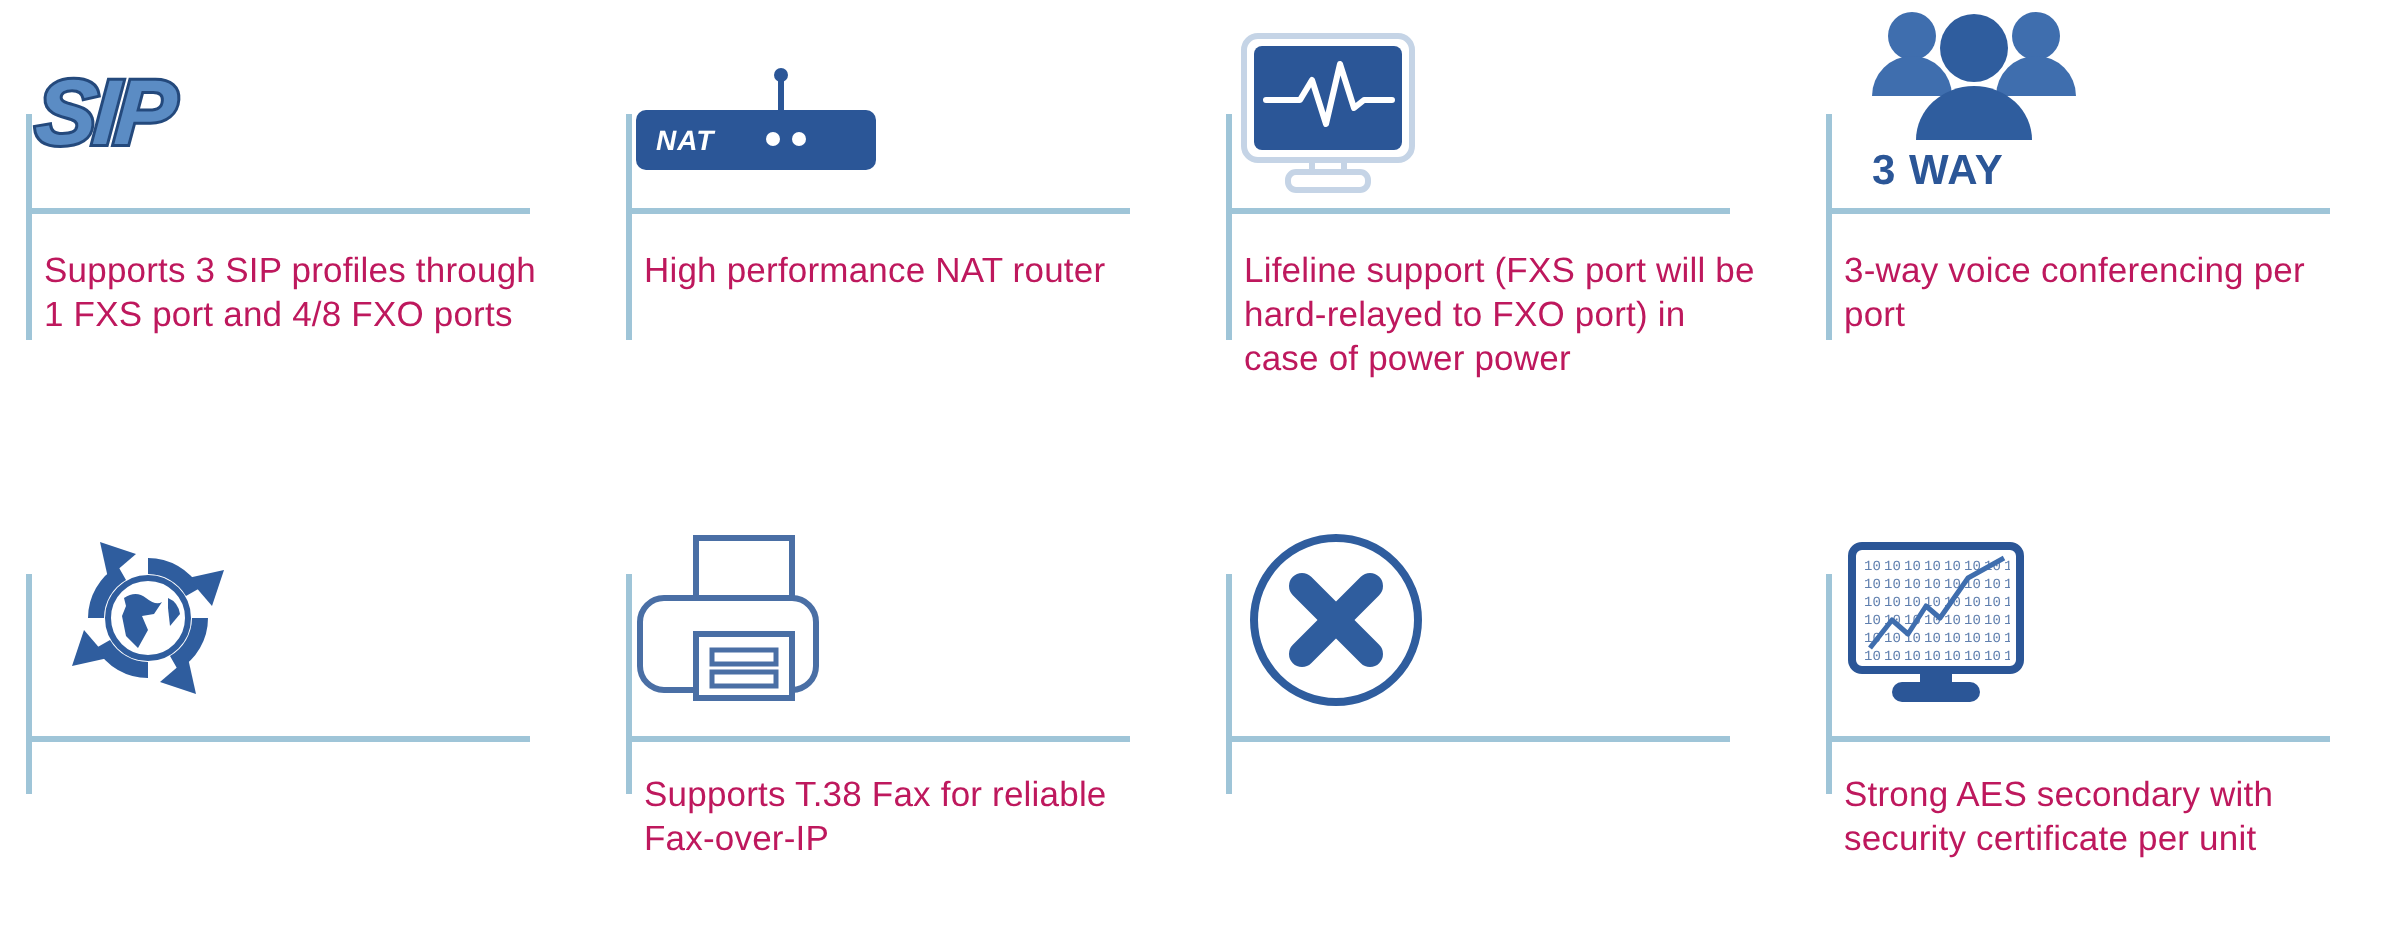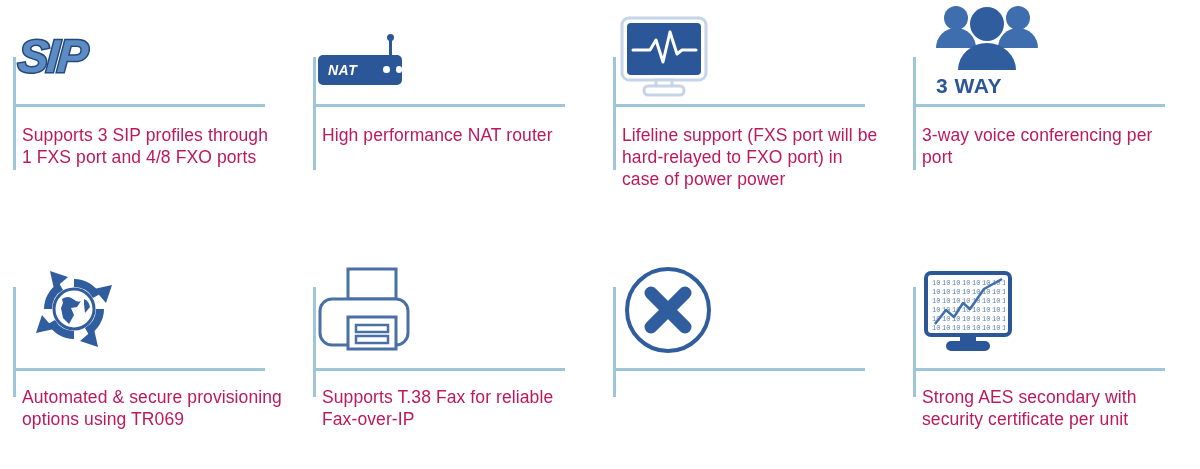--- a/index.html
+++ b/index.html
@@ -76,21 +76,21 @@
     color: #5b8cc4;
     -webkit-text-stroke: 3px #24497c;
     paint-order: stroke fill;
     line-height: 1;
     margin-top: 6px;
     transform: skewX(-4deg);
   }
   
   .nat-box {
     position: relative;
-    width: 84px;
+    width: 120px;
     height: 30px;
     background: #2b5697;
     border-radius: 5px;
     margin-top: 34px;
     display: flex;
     align-items: center;
   }
   .nat-text {
     color: #ffffff;
     font-size: 14px;
@@ -207,21 +207,20 @@
           <polygon points="74,88 56,82 70,70"></polygon>
           <polygon points="12,74 18,56 30,70"></polygon>
         </g>
         <circle cx="50" cy="50" r="20" fill="none" stroke="#2f5d9e" stroke-width="3"></circle>
         <path d="M38 40 q6 -4 11 0 t8 2 l-4 6 -6 1 3 7 -5 9 -6 -6 -2 -10 2 -5 z" fill="#2f5d9e"></path>
         <path d="M60 40 q5 2 6 8 l-5 6 -1 -9 z" fill="#2f5d9e"></path>
       </svg>
     </div>
     <div class="rule-v"></div>
     <div class="rule-h"></div>
-    <div class="caption">Automated &amp; secure provisioning options using TR069</div>
   </div>
 
   <div class="cell r2">
     <div class="icon-wrap">
       <svg width="92" height="90" viewBox="0 0 92 90" style="margin-top:2px">
         <rect x="30" y="4" width="48" height="30" fill="#ffffff" stroke="#4a6fa5" stroke-width="3"></rect>
         <path d="M14 34 h64 a12 12 0 0 1 12 12 v22 a12 12 0 0 1 -12 12 h-64 a12 12 0 0 1 -12 -12 v-22 a12 12 0 0 1 12 -12 z" fill="#ffffff" stroke="#4a6fa5" stroke-width="3"></path>
         <rect x="30" y="52" width="48" height="32" fill="#ffffff" stroke="#4a6fa5" stroke-width="3"></rect>
         <rect x="38" y="60" width="32" height="7" fill="#ffffff" stroke="#4a6fa5" stroke-width="2.5"></rect>
         <rect x="38" y="71" width="32" height="7" fill="#ffffff" stroke="#4a6fa5" stroke-width="2.5"></rect>

